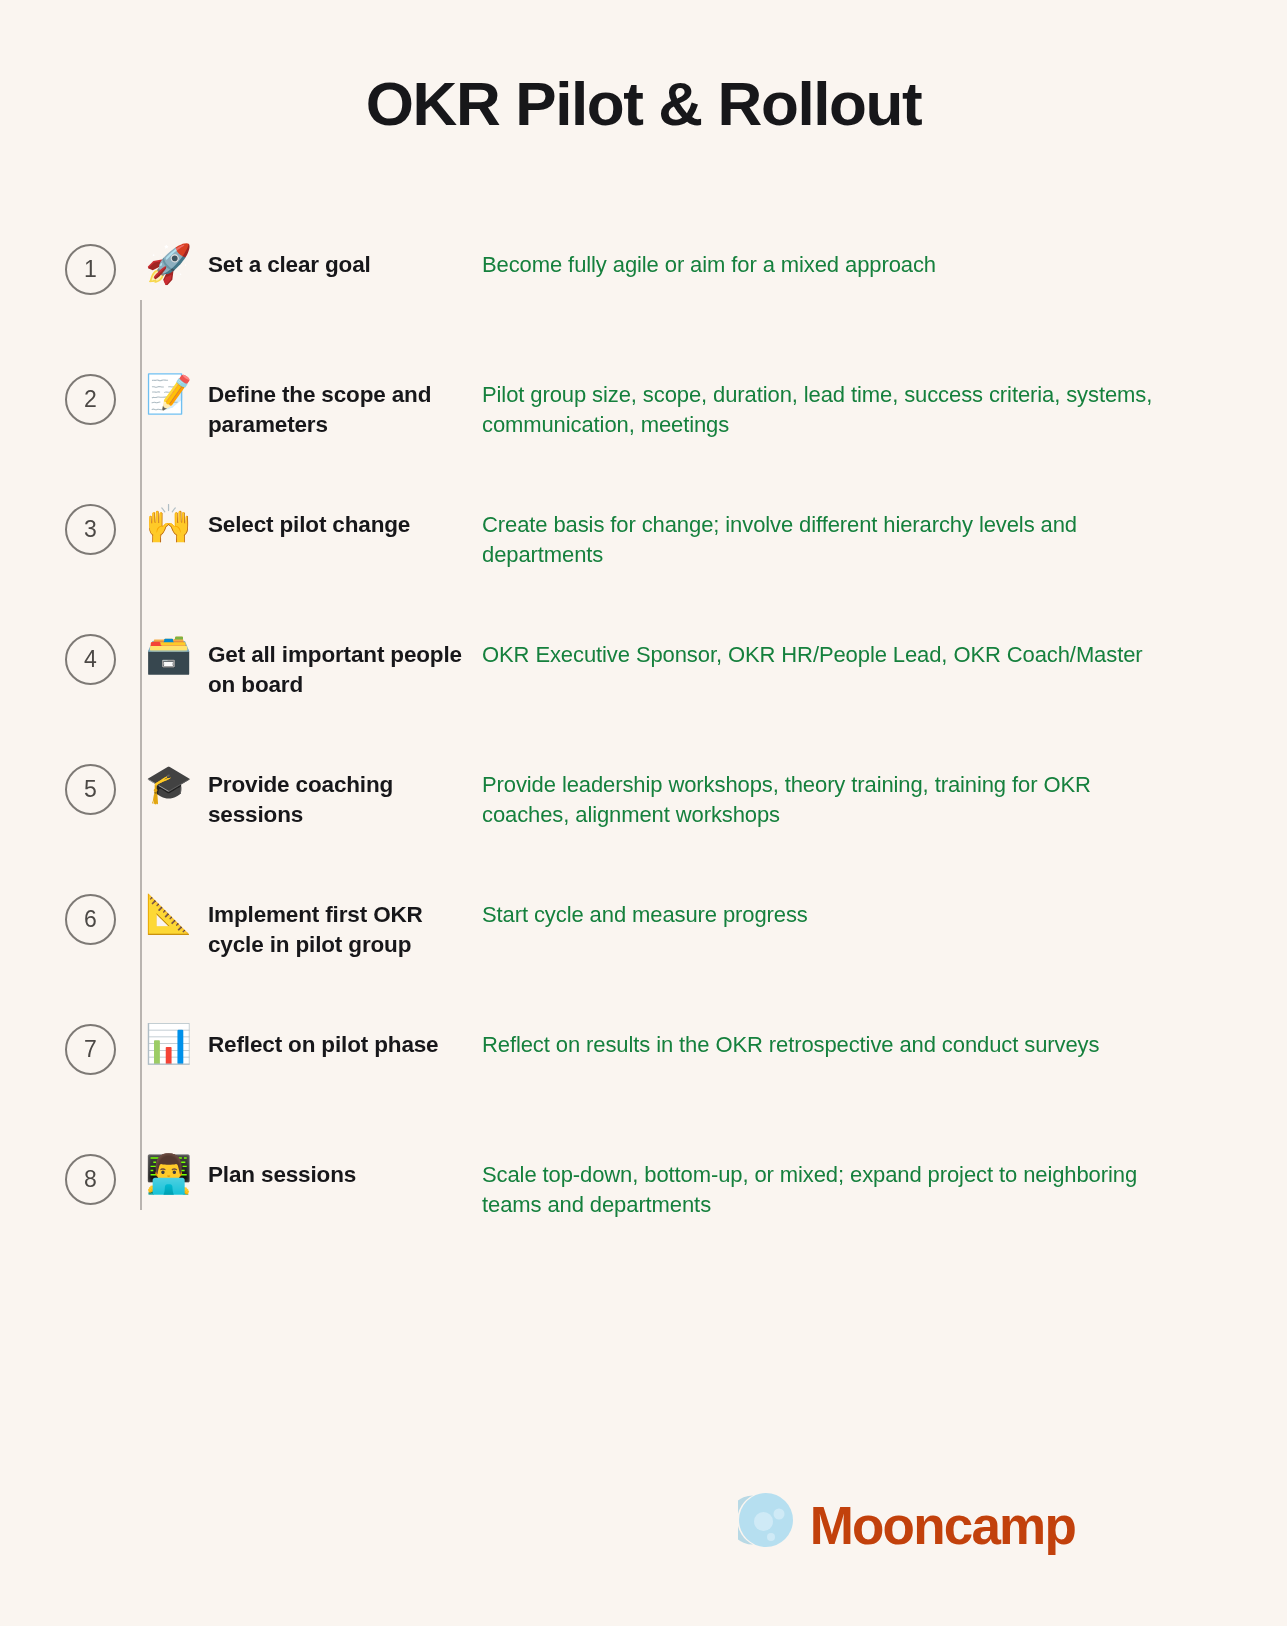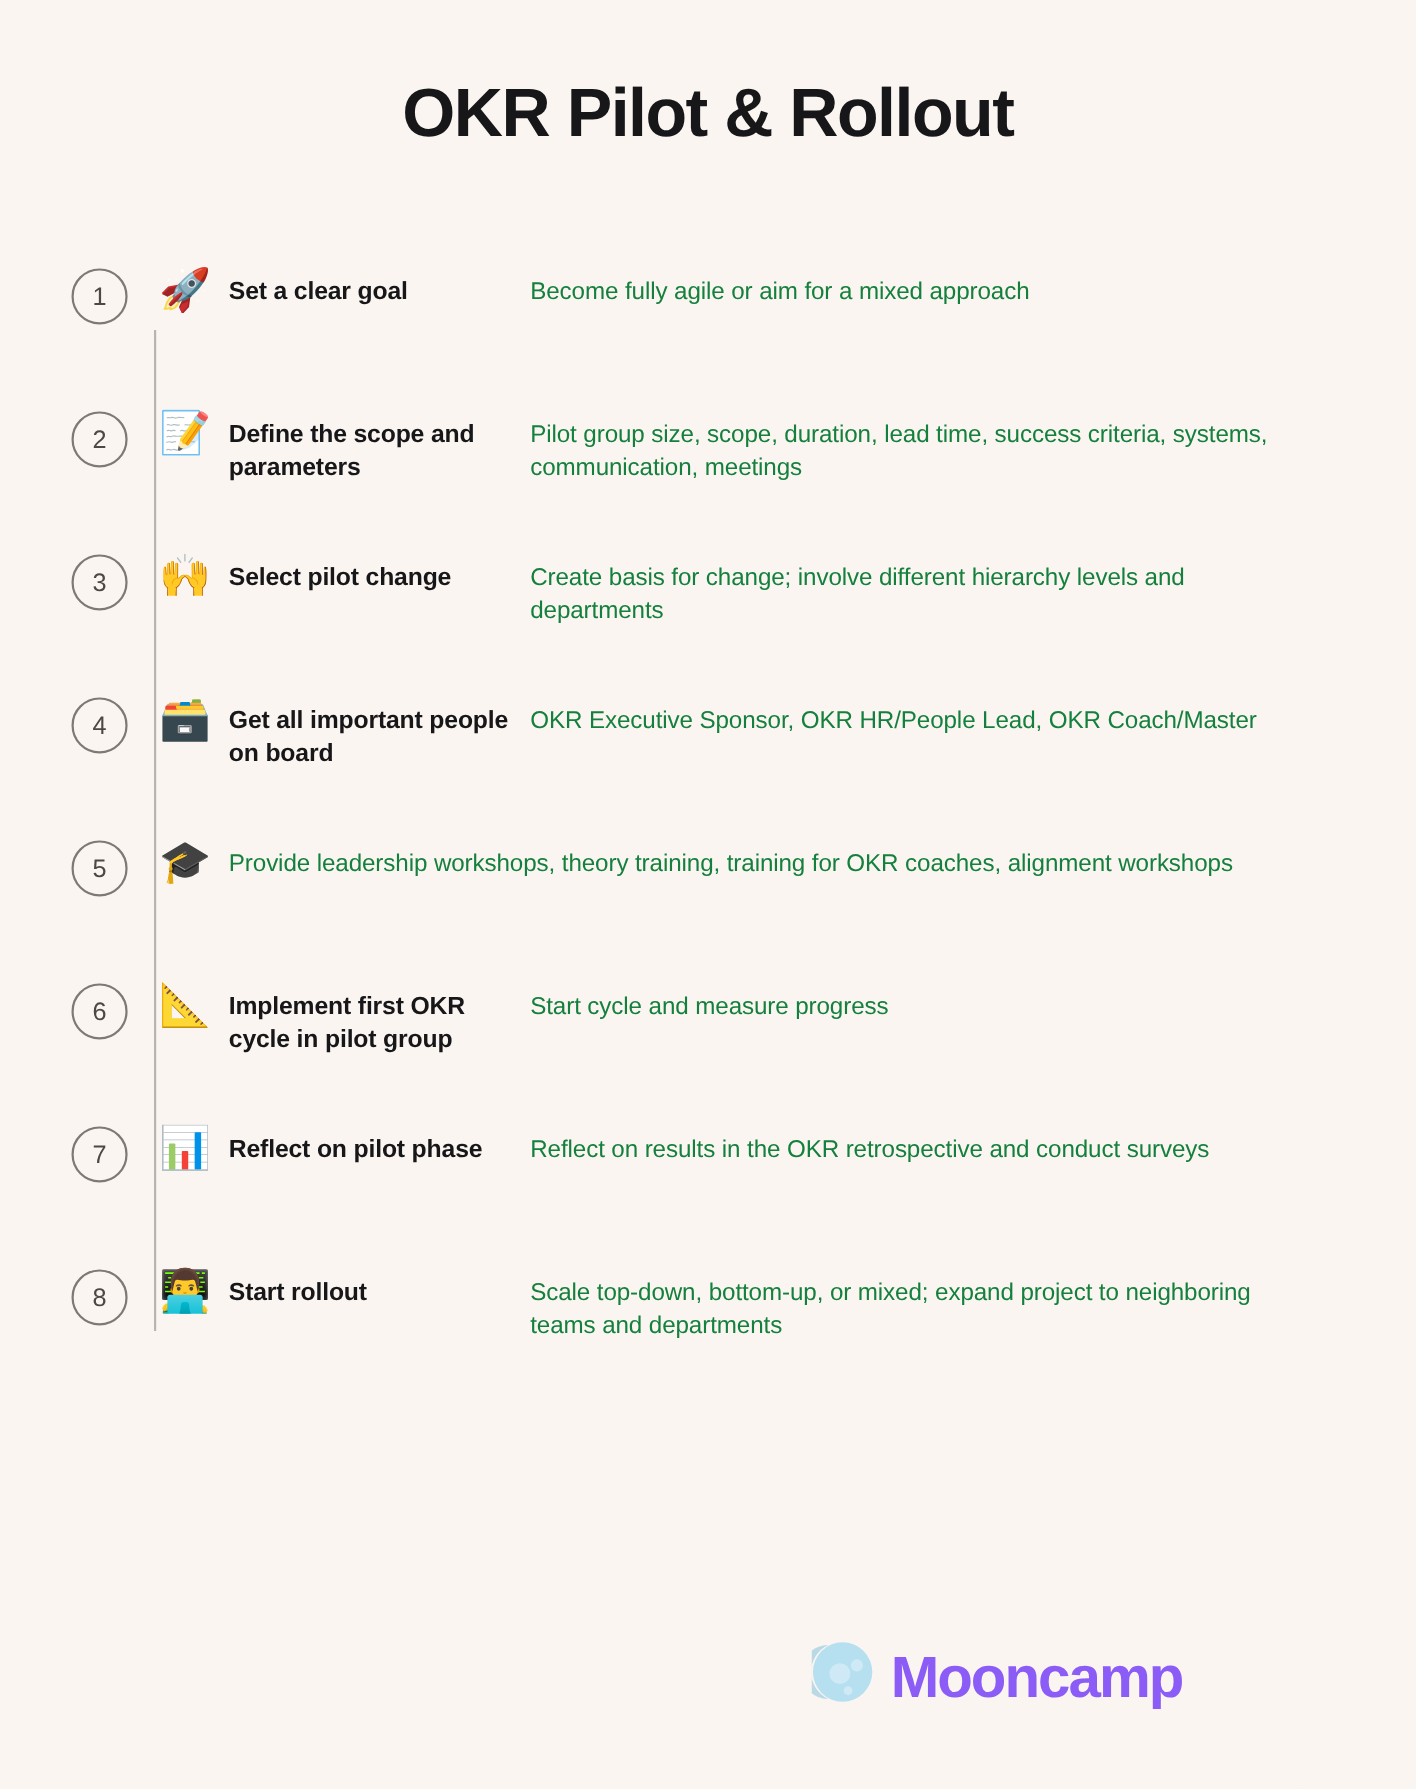--- a/index.html
+++ b/index.html
@@ -128,21 +128,21 @@
 
   .logo-mark {
     width: 56px;
     height: 56px;
     flex: 0 0 auto;
   }
 
   .logo-text {
     font-size: 53px;
     font-weight: 700;
-    color: #8b5cf6;
+    color: #c2410c;
     letter-spacing: -1.8px;
     line-height: 1;
     margin-top: 12px;
   }
 </style>
 </head>
 <body>
 
 <div class="page">
 
@@ -184,20 +184,21 @@
         <div class="step-emoji">🗃️</div>
         <div class="step-label">Get all important people on board</div>
         <div class="step-desc">OKR Executive Sponsor, OKR HR/People Lead, OKR Coach/Master</div>
       </div>
       <div class="step">
         <div class="rail" style="top: 64px; bottom: -64px; background: rgb(185, 180, 176);"></div>
         <div class="step-num-wrap">
           <div class="step-num" style="border-color: rgb(125, 121, 117);">5</div>
         </div>
         <div class="step-emoji">🎓</div>
+        <div class="step-label">Provide coaching sessions</div>
         <div class="step-desc">Provide leadership workshops, theory training, training for OKR coaches, alignment workshops</div>
       </div>
       <div class="step">
         <div class="rail" style="top: 64px; bottom: -64px; background: rgb(185, 180, 176);"></div>
         <div class="step-num-wrap">
           <div class="step-num" style="border-color: rgb(125, 121, 117);">6</div>
         </div>
         <div class="step-emoji">📐</div>
         <div class="step-label">Implement first OKR cycle in pilot group</div>
         <div class="step-desc">Start cycle and measure progress</div>
@@ -209,21 +210,21 @@
         </div>
         <div class="step-emoji">📊</div>
         <div class="step-label">Reflect on pilot phase</div>
         <div class="step-desc">Reflect on results in the OKR retrospective and conduct surveys</div>
       </div>
       <div class="step">
         <div class="step-num-wrap">
           <div class="step-num" style="border-color: rgb(125, 121, 117);">8</div>
         </div>
         <div class="step-emoji">👨‍💻</div>
-        <div class="step-label">Start rollout</div>
+        <div class="step-label">Plan sessions</div>
         <div class="step-desc">Scale top-down, bottom-up, or mixed; expand project to neighboring teams and departments</div>
       </div>
     </div>
 
   <div class="footer">
     <span class="logo-mark">
       <svg viewBox="0 0 56 56" width="56" height="56" aria-hidden="true">
         <circle cx="28" cy="28" r="27" fill="#b6dff0"></circle>
         <path d="M15 3.5 A27 27 0 0 0 15 52.5 A24 24 0 0 1 15 3.5 Z" fill="#a2cfe2" opacity="0.75"></path>
         <circle cx="25.5" cy="29.5" r="9.5" fill="#cfeaf6"></circle>

